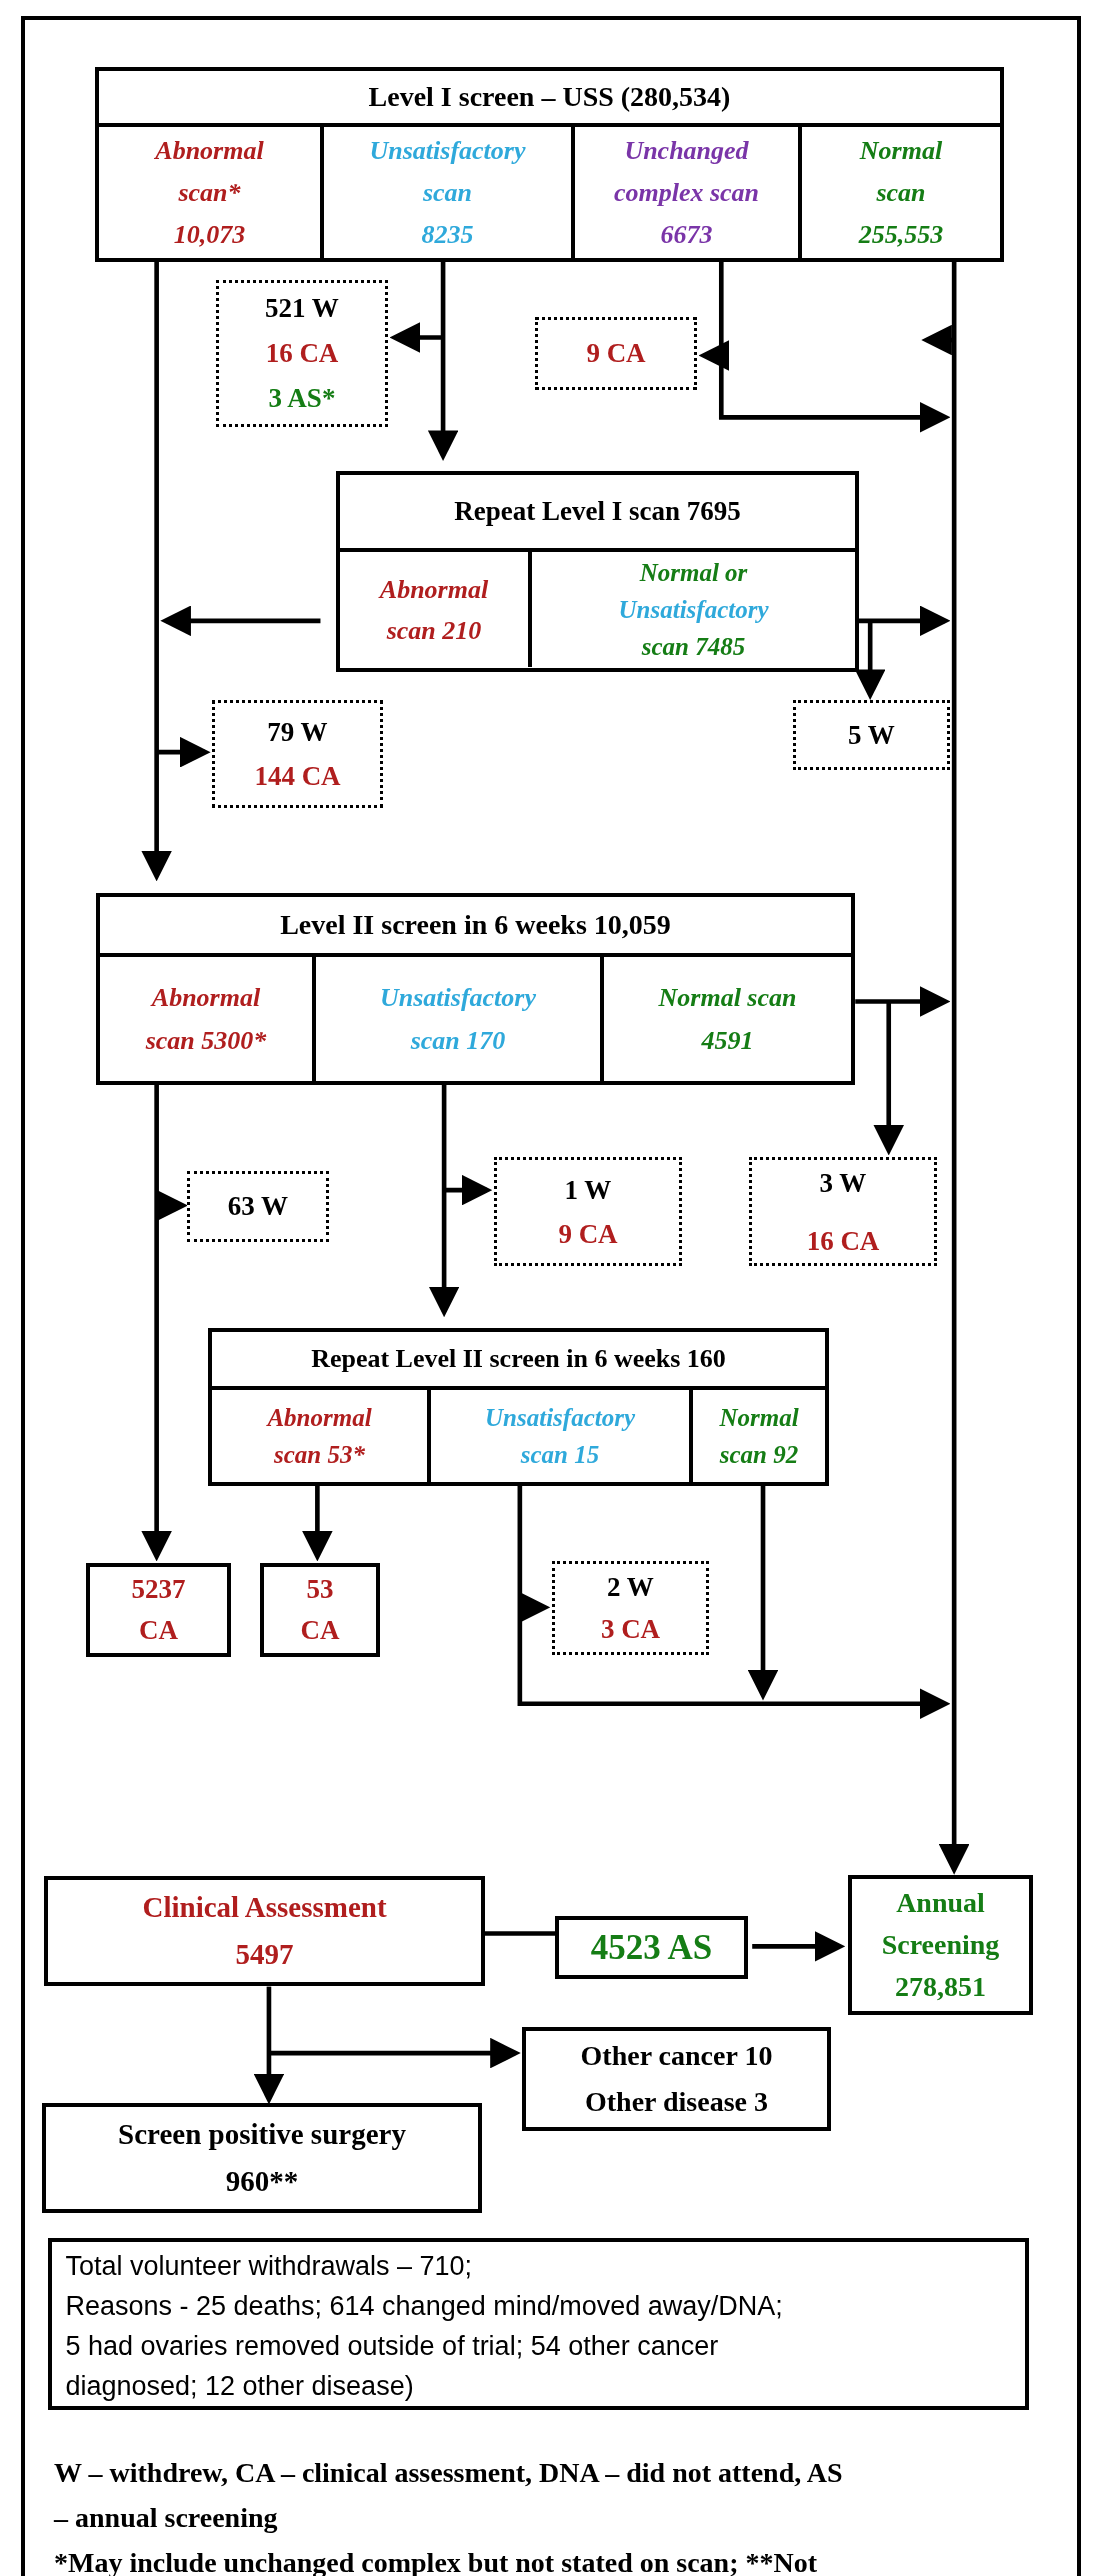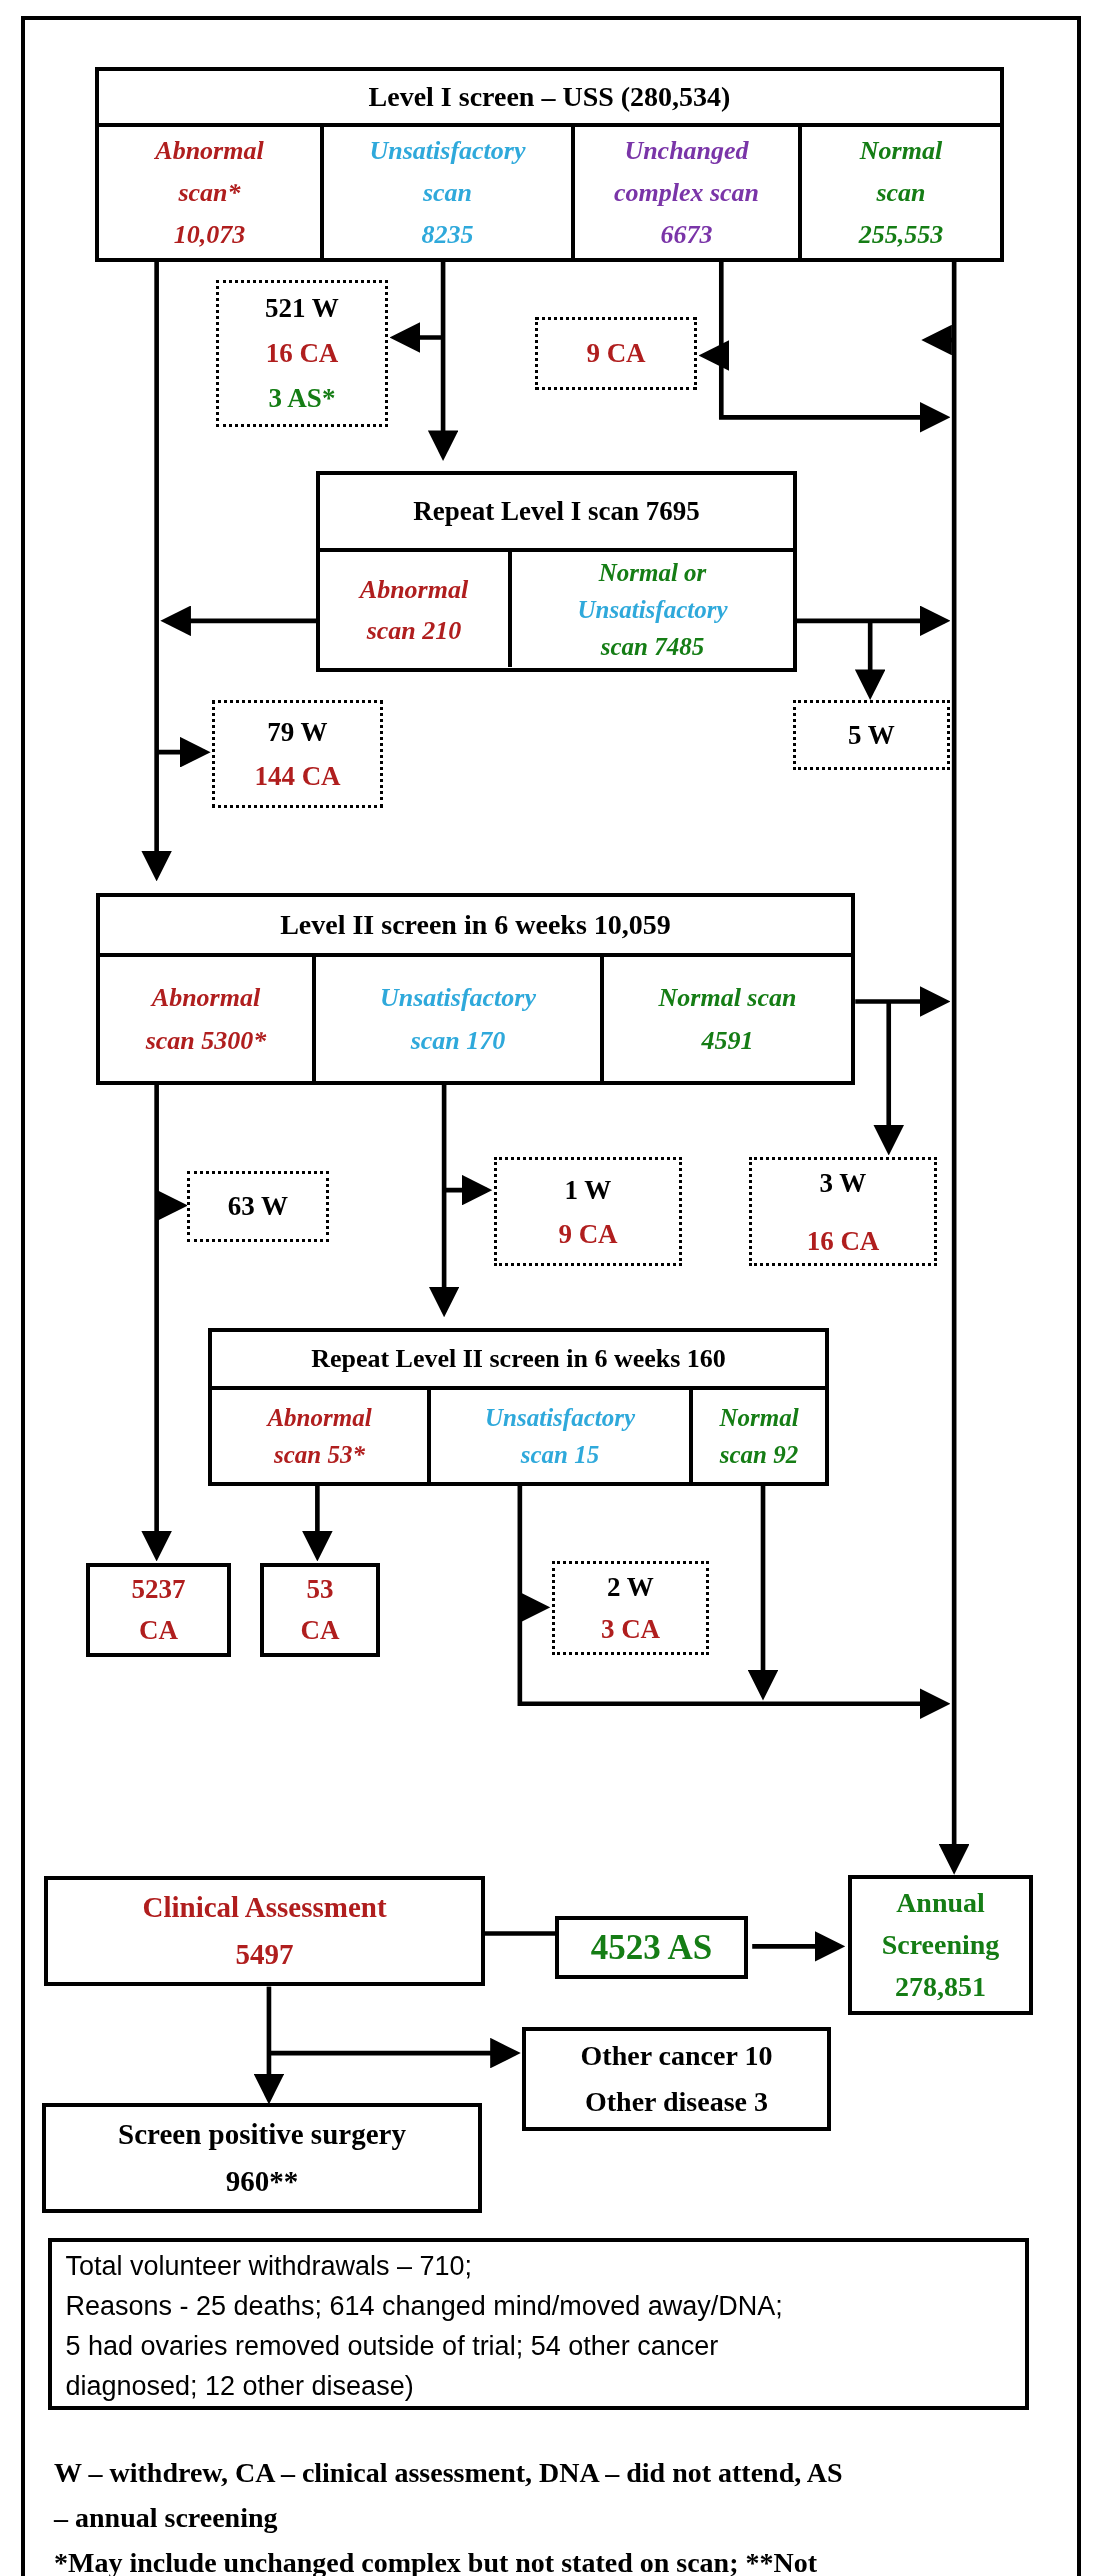--- a/index.html
+++ b/index.html
@@ -110,21 +110,21 @@
     <span class="ln black">521 W</span>
     <span class="ln red">16 CA</span>
     <span class="ln green">3 AS*</span>
   </div>
 
   <div class="abs dot" style="left:535px;top:317px;width:162px;height:73px;font-size:27px;">
     <span class="ln red">9 CA</span>
   </div>
 
 
-  <div class="abs tbl" style="left:316px;top:461px;width:481px;height:201px;">
+  <div class="abs tbl" style="left:336px;top:461px;width:523px;height:201px;">
     <div class="tbl-title" style="height:73px;font-size:27px;">
       <span>Repeat Level I scan 7695</span>
     </div>
     <div class="cells" style="height:115px;">
       <div class="cell red" style="width:188px;font-size:26px;line-height:41px;">
         <span class="ln">Abnormal</span>
         <span class="ln">scan 210</span>
       </div>
       <div class="cell" style="flex:1;font-size:25px;line-height:37px;">
         <span class="ln green">Normal or</span>

